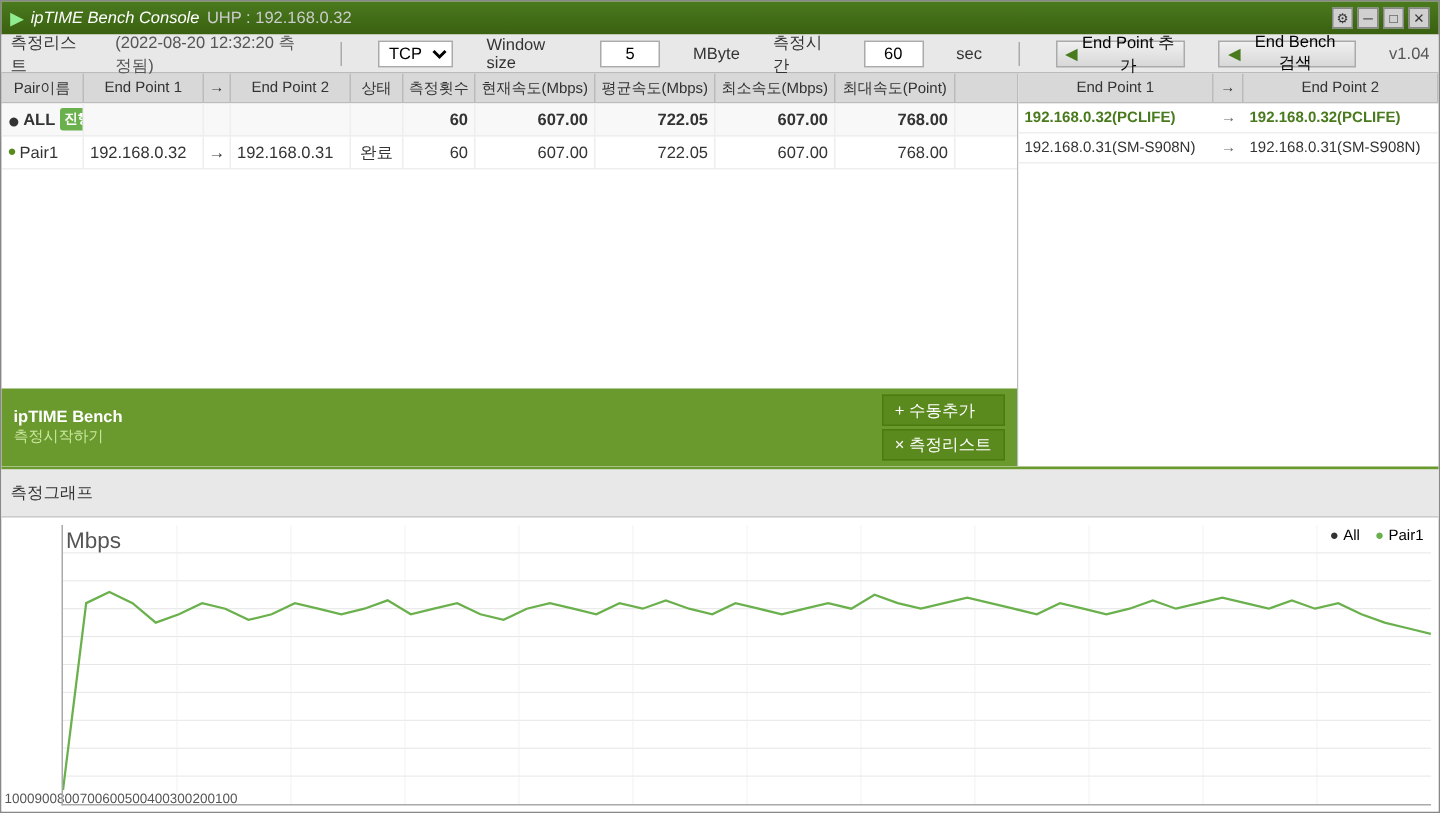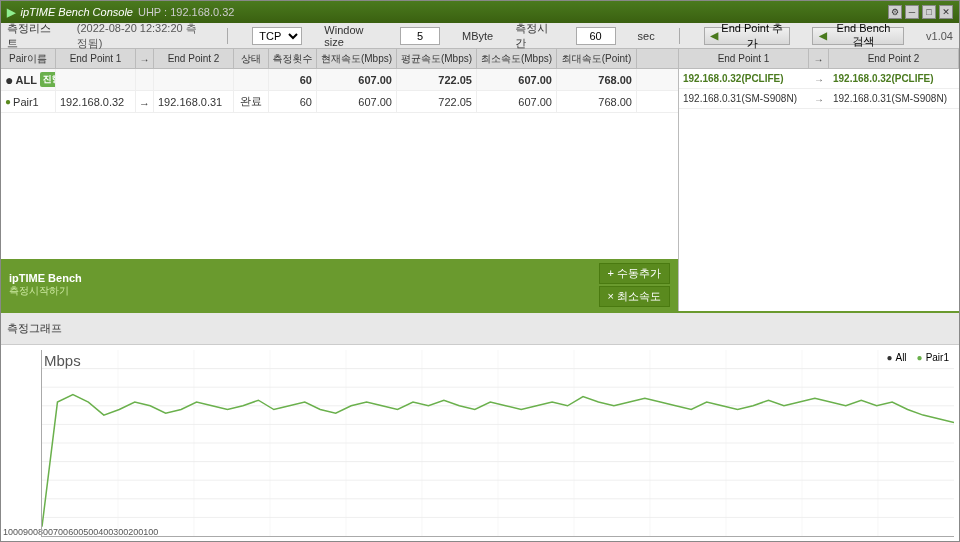--- a/index.html
+++ b/index.html
@@ -186,21 +186,21 @@
         </div>
       </div>
 
       <div class="table-footer">
         <div>
           <div class="footer-logo">ipTIME Bench</div>
           <div class="footer-logo-small">측정시작하기</div>
         </div>
         <div class="footer-btns">
           <button class="footer-btn">+ 수동추가</button>
-          <button class="footer-btn">× 최소속도</button>
+          <button class="footer-btn">× 측정리스트</button>
         </div>
       </div>
     </div>
 
     <div class="right-panel">
       <div class="ep-header">
         <div class="ep-col">End Point 1</div>
         <div class="ep-arrow-col">→</div>
         <div class="ep-col">End Point 2</div>
       </div>

